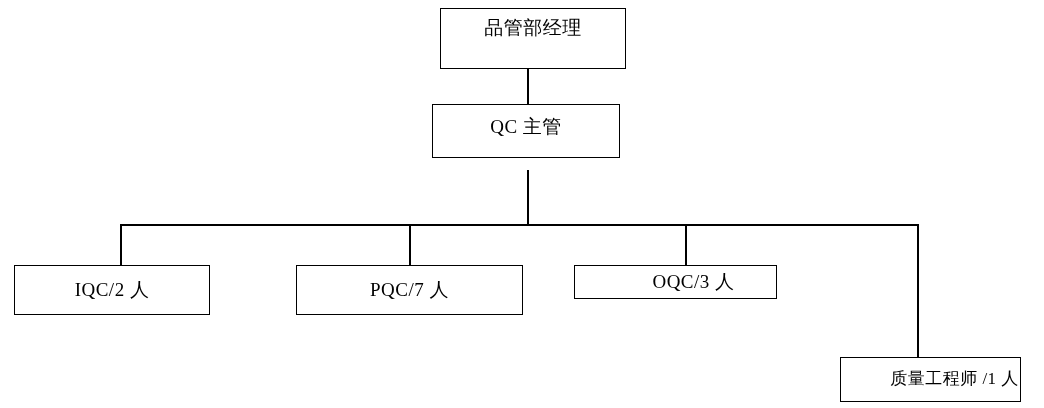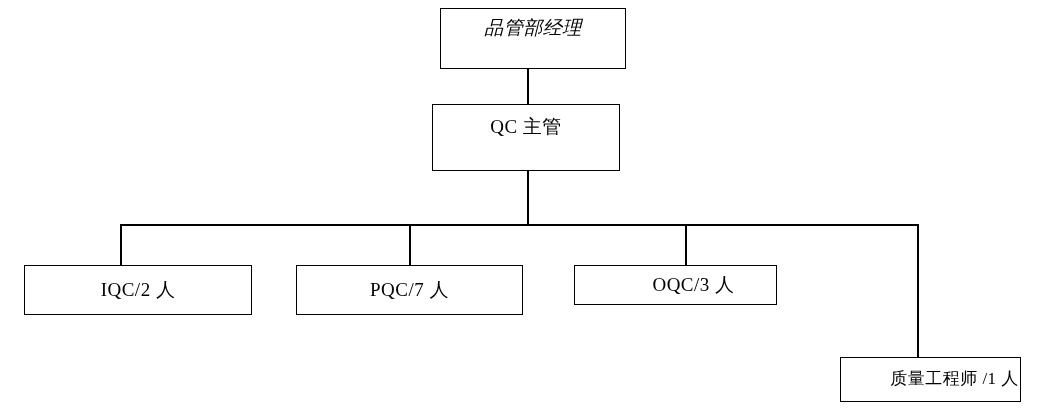--- a/index.html
+++ b/index.html
@@ -71,37 +71,37 @@
   <div class="connector h-line" style="left:120px; top:224px; width:798px;"></div>
 
   <div class="connector v-line" style="left:120px; top:224px; height:41px;"></div>
 
   <div class="connector v-line" style="left:409px; top:224px; height:41px;"></div>
 
   <div class="connector v-line" style="left:685px; top:224px; height:41px;"></div>
 
   <div class="connector v-line" style="left:917px; top:224px; height:133px;"></div>
 
-  <div class="node top-weighted" style="left:440px; top:8px; width:186px; height:61px;font-style:italic;">
+  <div class="node top-weighted" style="left:440px; top:8px; width:186px; height:61px;">
     <span class="label">品管部经理</span>
   </div>
 
-  <div class="node top-weighted2" style="left:432px; top:104px; width:188px; height:67px;">
+  <div class="node top-weighted2" style="left:432px; top:104px; width:188px; height:54px;">
     <span class="label">QC 主管</span>
   </div>
 
-  <div class="node row3" style="left:24px; top:265px; width:228px; height:50px;">
+  <div class="node row3" style="left:14px; top:265px; width:196px; height:50px;">
     <span class="label">IQC/2 人</span>
   </div>
 
   <div class="node row3" style="left:296px; top:265px; width:227px; height:50px;">
     <span class="label">PQC/7 人</span>
   </div>
 
-  <div class="node row3" style="left:574px; top:265px; width:203px; height:40px;padding-left:36px;">
+  <div class="node row3" style="left:574px; top:265px; width:203px; height:34px;padding-left:36px;">
     <span class="label">OQC/3 人</span>
   </div>
 
   <div class="node leaf" style="left:840px; top:357px; width:181px; height:45px;">
     <span class="label">质量工程师 /1 人</span>
   </div>
 
 </div>
 
 </body></html>

